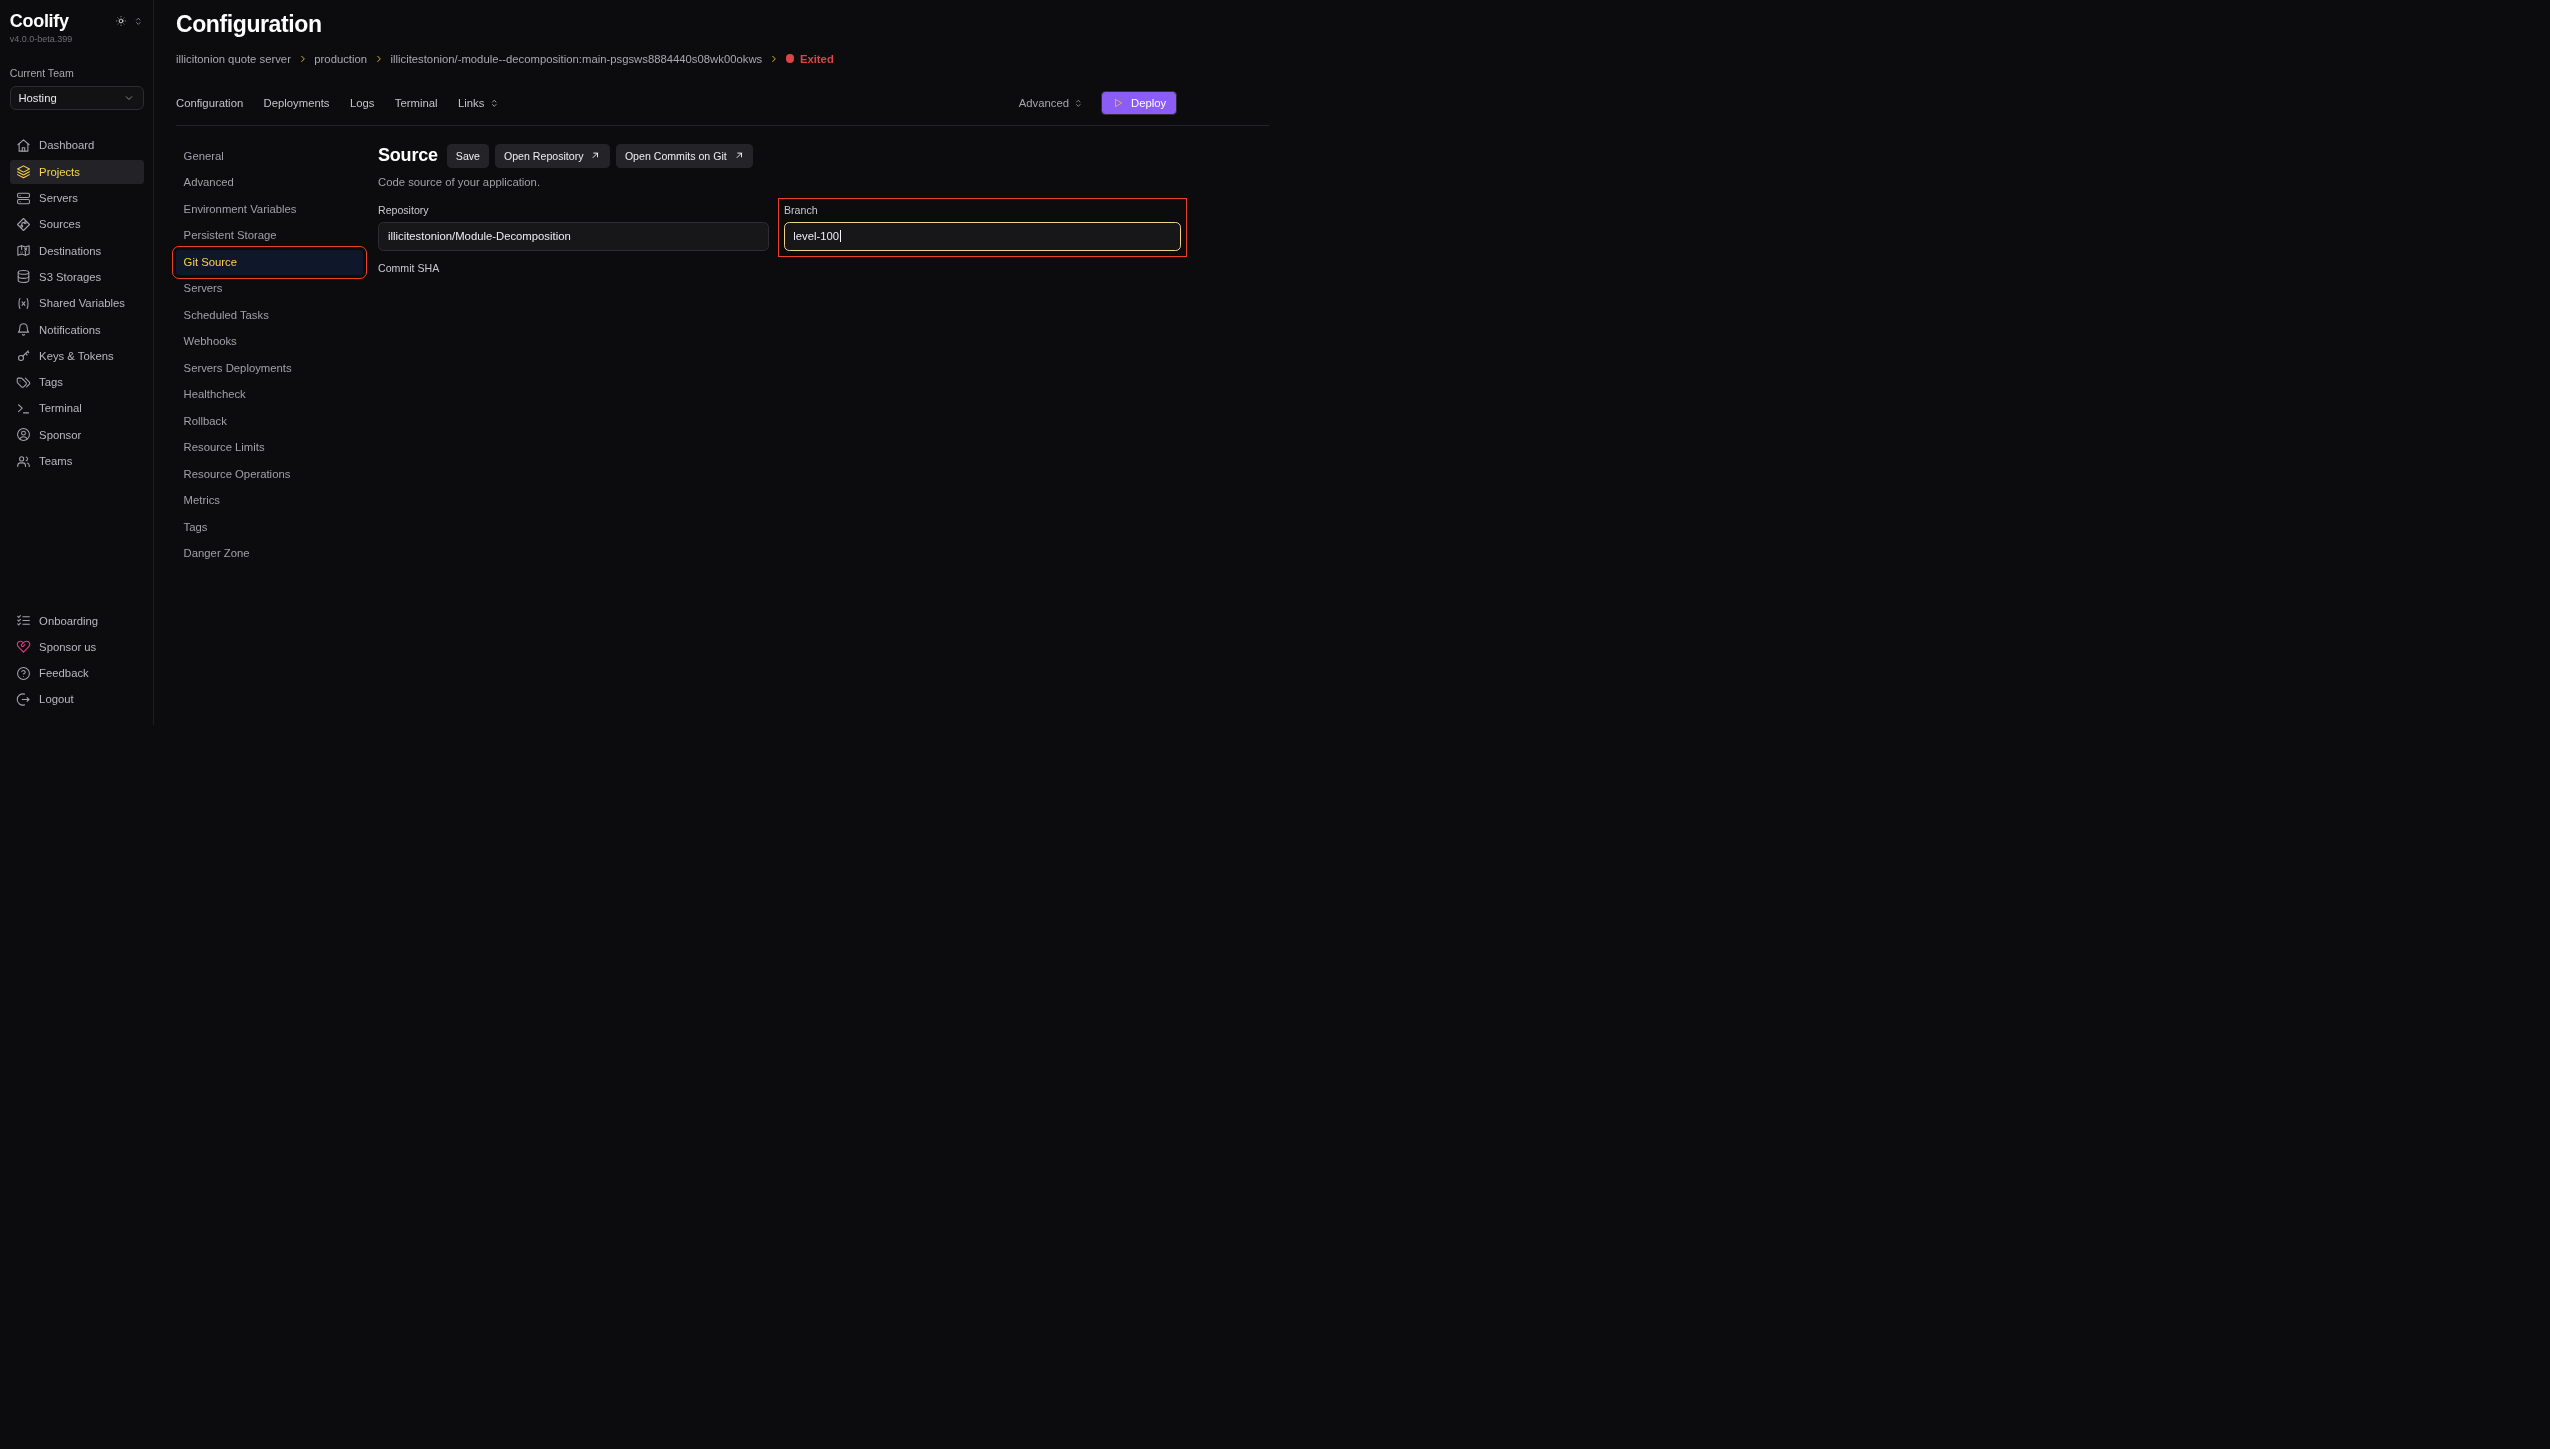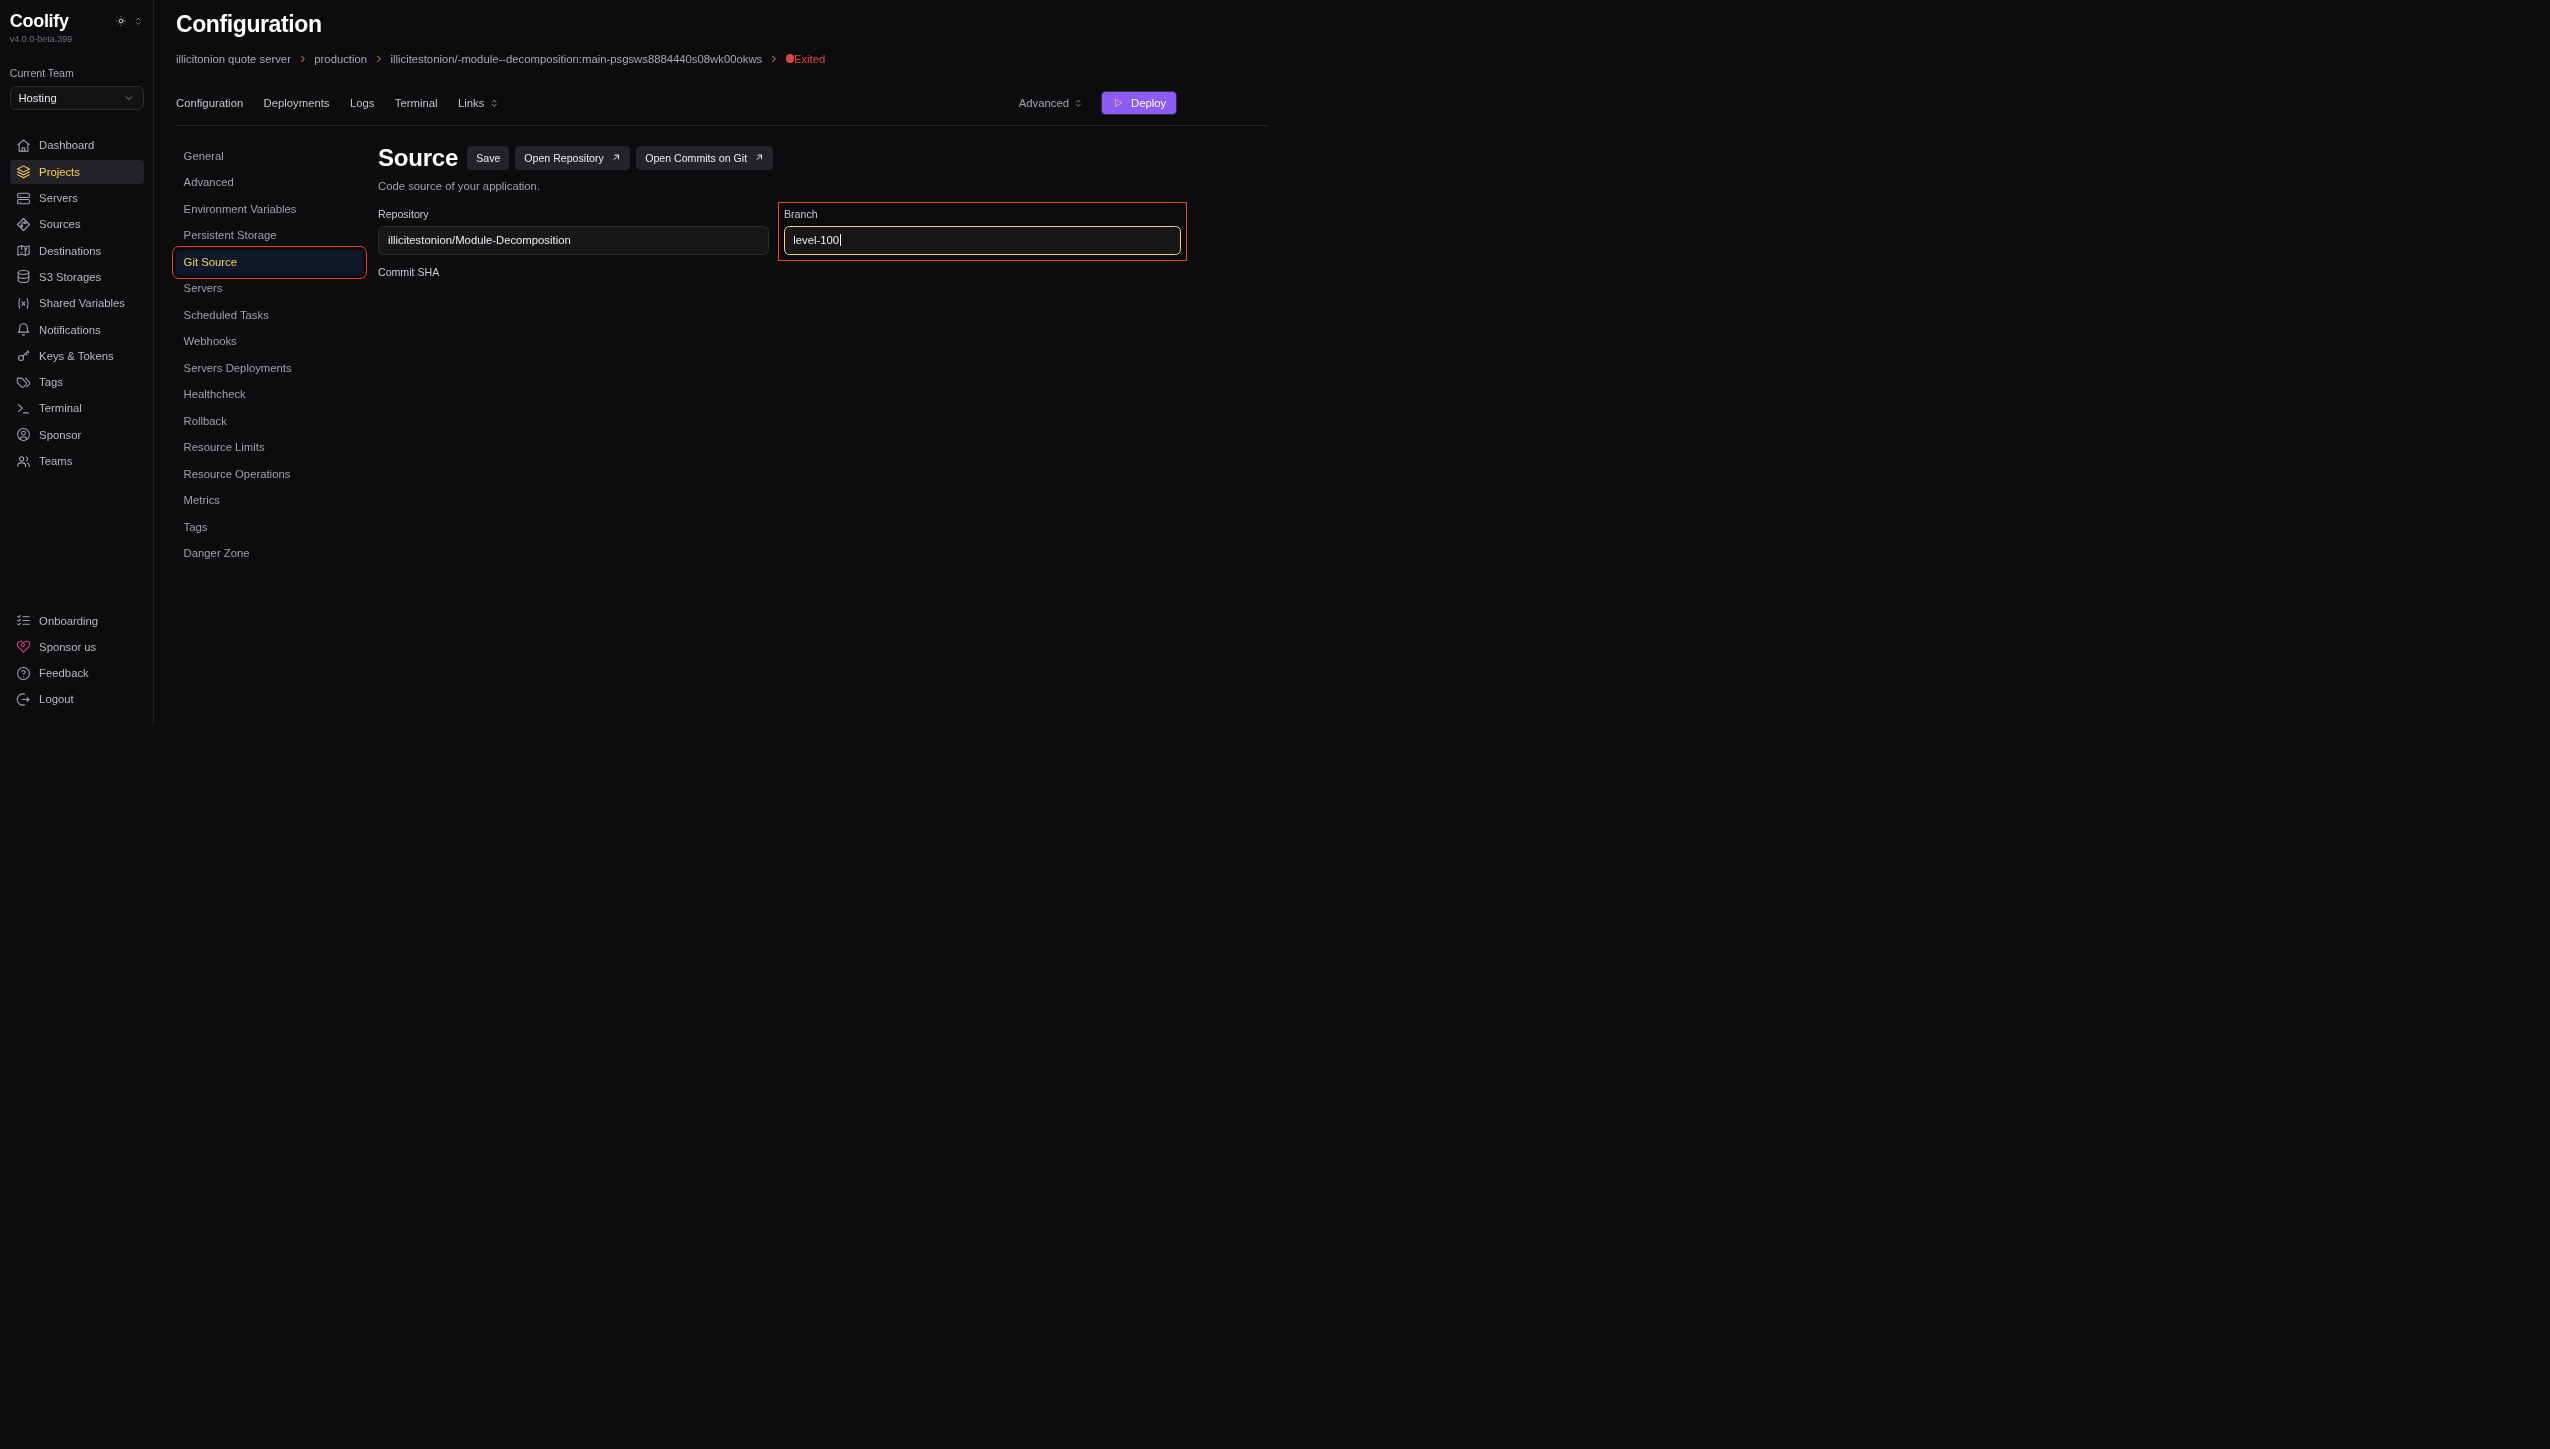--- a/index.html
+++ b/index.html
@@ -50,21 +50,21 @@
   .nav-item.active .icon { color: var(--accent-yellow, #fcd34d); }
   .nav-item.sponsor .icon { color: var(--sponsor-pink, #e03d84); }
   .sidebar-spacer { flex: 1; }
 
   
   .main { flex: 1; padding: 10.6px 0 0 22px; min-width: 0; }
   h1.page-title { margin: 0; font-size: 23px; font-weight: 700; letter-spacing: -0.4px; line-height: 27px; }
   .breadcrumb { display: flex; align-items: center; gap: 6.8px; margin-top: 15px; font-size: 11.3px; color: #a8a8b0; }
   .crumb { cursor: pointer; white-space: nowrap; }
   .crumb-sep { color: var(--breadcrumb-chevron, #e7ae33); width: 9.8px; height: 9.8px; }
-  .status { display: flex; align-items: center; color: var(--status-red, #dc4545); font-weight: 400; }
+  .status { display: flex; align-items: center; gap: 6px; color: var(--status-red, #dc4545); font-weight: 700; }
   .status-dot { width: 8.3px; height: 8.3px; border-radius: 50%; background: var(--status-red, #dc4545); }
 
   .tabs-row { display: flex; align-items: center; margin-top: 26.5px; padding-right: 98px; }
   .tabs { display: flex; align-items: center; gap: 20.4px; color: #c3c3c9; }
   .tab { display: flex; align-items: center; gap: 4.5px; cursor: pointer; }
   .tab .icon { color: #c3c3c9; }
   .tabs-right { margin-left: auto; display: flex; align-items: center; gap: 18px; }
   .advanced { display: flex; align-items: center; gap: 3.8px; color: #a6a6ae; cursor: pointer; }
   .deploy-btn {
     height: 24px; display: flex; align-items: center; gap: 6.8px;
@@ -81,21 +81,21 @@
     padding: 6px 7.6px; margin-bottom: 1.5px; border-radius: 3px;
     color: #a0a0a8; font-size: 11.3px; line-height: 13px; cursor: pointer;
   }
   .subnav-item.active {
     background: #0f172a; color: var(--accent-yellow, #fcd34d);
     outline: 1.5px solid var(--annotation-red, #e8432a); outline-offset: 3.8px;
   }
 
   .form-area { flex: 1; margin-left: 15px; max-width: 803px; }
   .form-head { display: flex; align-items: center; gap: 6px; }
-  h2.section-title { margin: 0 3px 0 0; font-size: 24px; font-weight: 700; letter-spacing: -0.2px; }
+  h2.section-title { margin: 0 3px 0 0; font-size: 18px; font-weight: 700; letter-spacing: -0.2px; }
   .btn {
     height: 24px; display: flex; align-items: center; gap: 6.8px;
     background: #242428; border: none; border-radius: 4.5px;
     color: #ededf1; font-size: 10.6px; padding: 0 9px; cursor: pointer;
     font-family: inherit; white-space: nowrap;
   }
   .btn .icon { color: #ffffff; }
   .desc { margin: 8.3px 0 0; color: #a0a0a8; font-size: 11.3px; }
 
   .grid { display: grid; grid-template-columns: 391px 1fr; column-gap: 15px; margin-top: 16px; }

